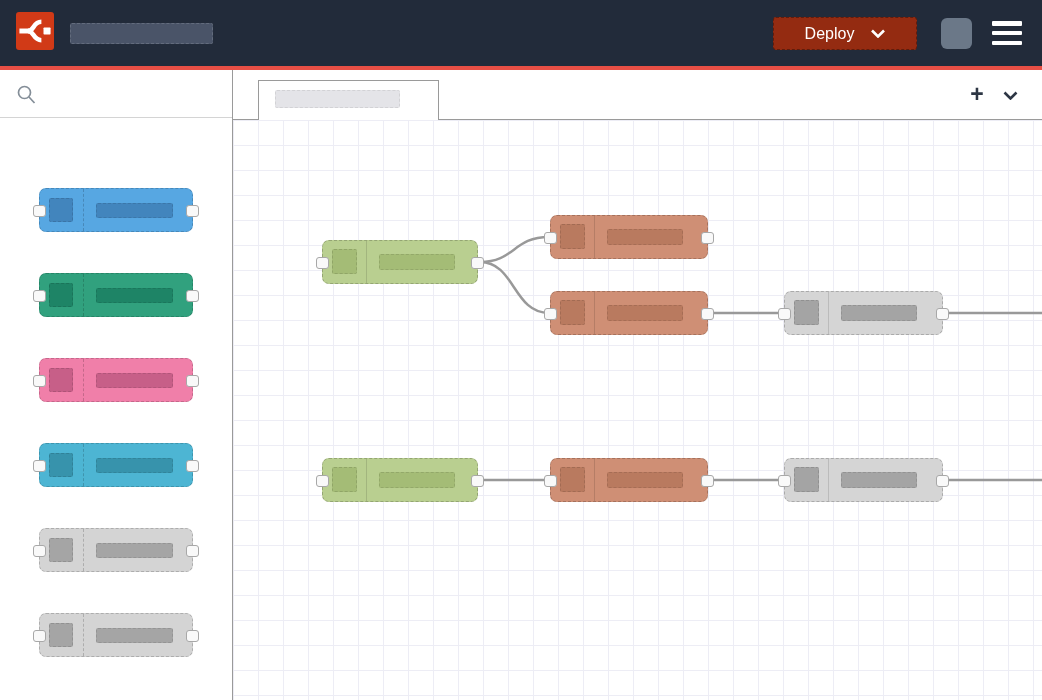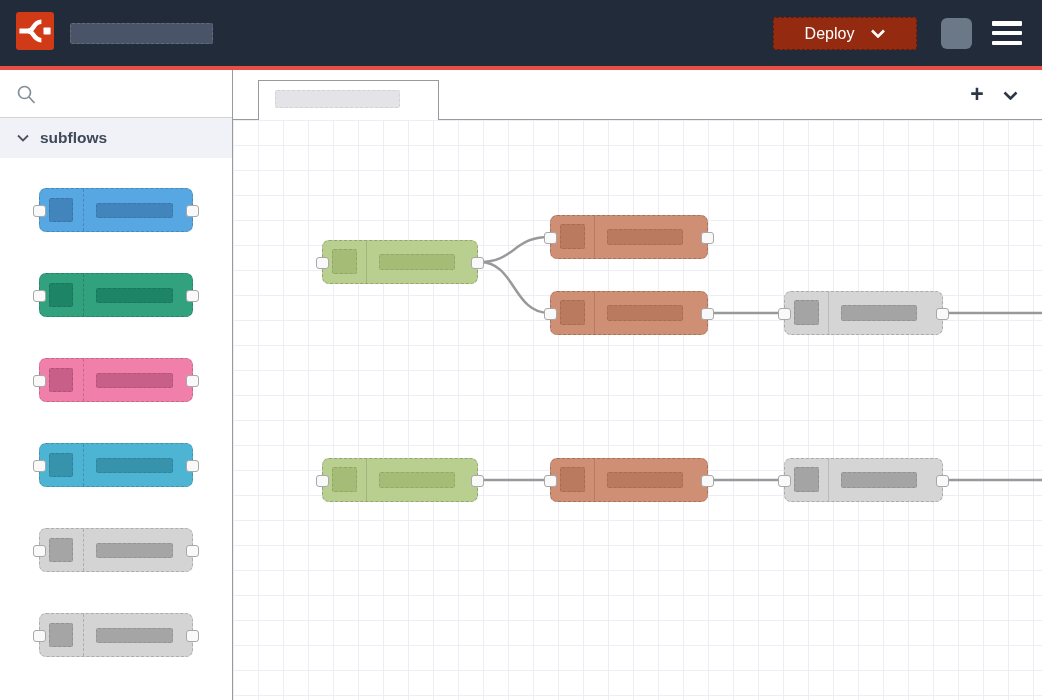--- a/index.html
+++ b/index.html
@@ -125,26 +125,20 @@
   </div>
 
   <div class="sidebar">
     <div class="search-row">
       <svg width="20" height="21" viewBox="0 0 20 21">
         <circle cx="8.5" cy="8.5" r="6" fill="none" stroke="#848e98" stroke-width="1.7"></circle>
         <line x1="13" y1="13" x2="18.5" y2="19" stroke="#848e98" stroke-width="1.7"></line>
       </svg>
     </div>
 
-    <div class="section-band">
-      <svg width="12" height="8" viewBox="0 0 12 8">
-        <polyline points="1,1.5 6,6.5 11,1.5" fill="none" stroke="#49535f" stroke-width="1.8"></polyline>
-      </svg>
-      <span class="section-label">subflows</span>
-    </div>
 
     <div class="pal-item" style="top: 118px; background-color: rgb(87, 167, 226);">
       <span class="port port-l"></span>
       <span class="pal-icon" style="background-color: rgb(66, 133, 189);"></span>
       <span class="pal-sep"></span>
       <span class="pal-label" style="background-color: rgb(66, 133, 189);"></span>
       <span class="port port-r"></span>
     </div>
 
     <div class="pal-item" style="top: 203px; background-color: rgb(49, 161, 126);">

